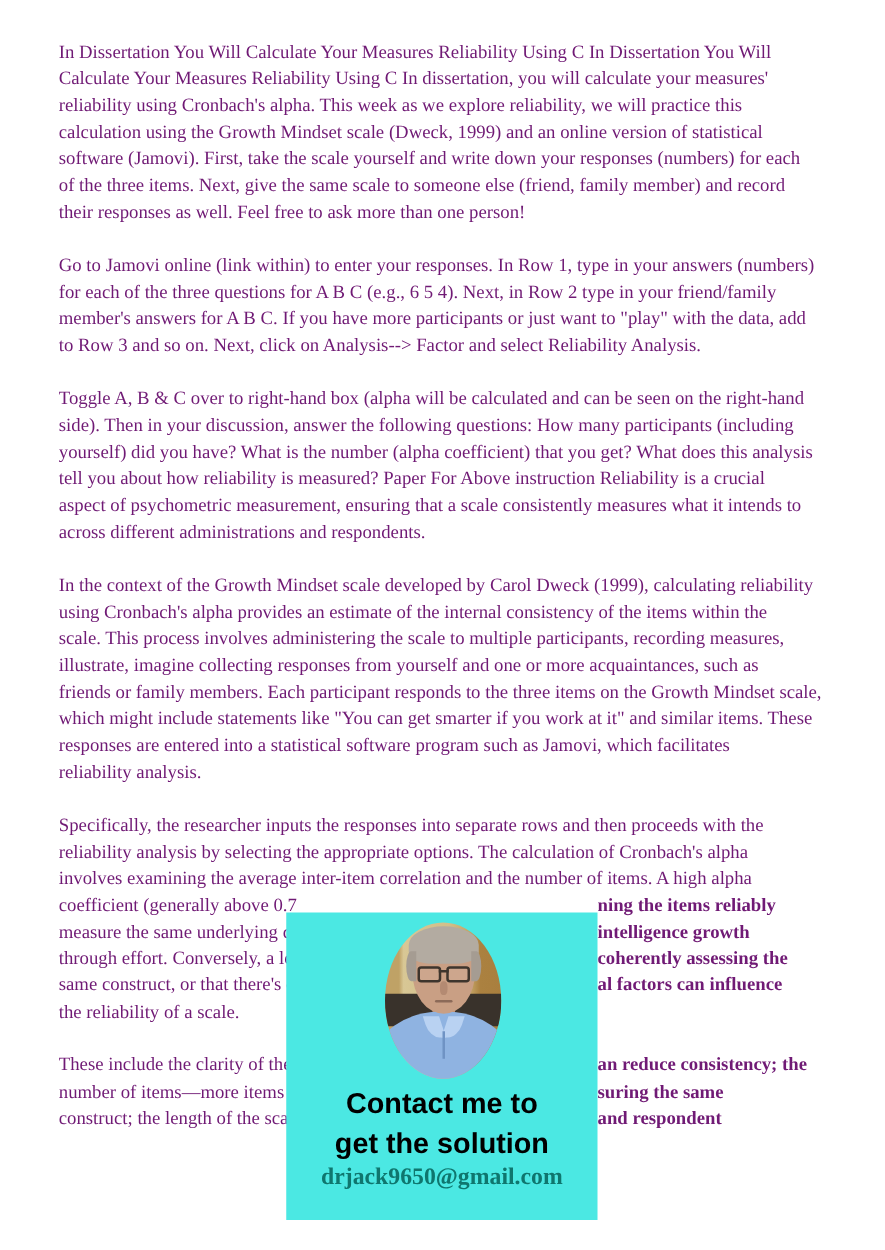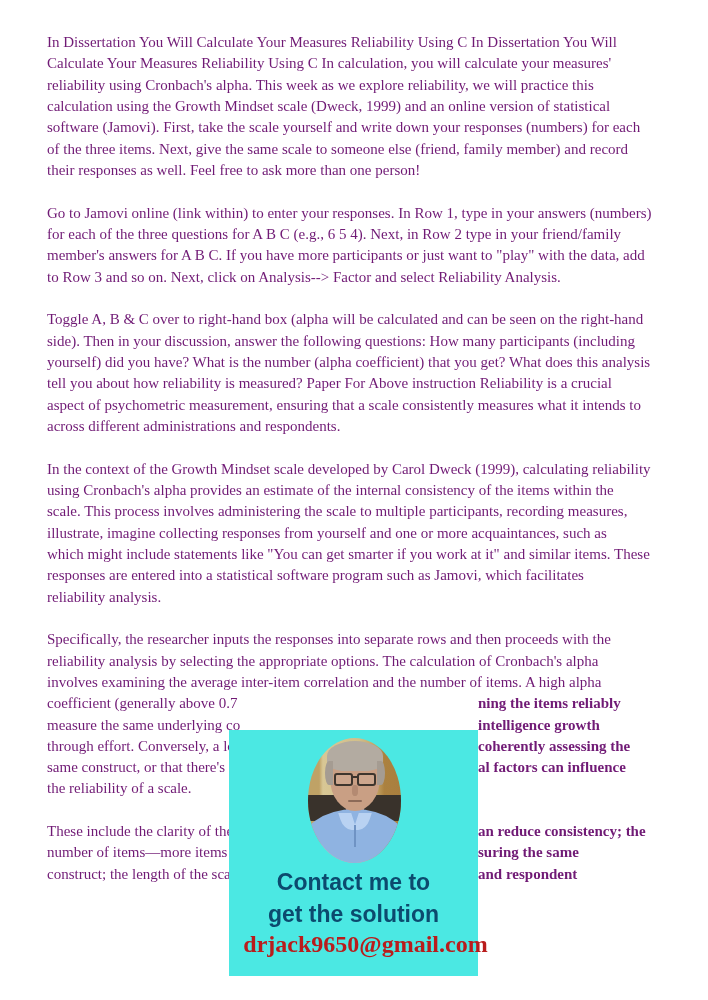--- a/index.html
+++ b/index.html
@@ -72,44 +72,44 @@
   .headline{
     position:absolute;
     left:0;
     top:136px;
     width:100%;
     text-align:center;
     font-family:"Liberation Sans", sans-serif;
     font-weight:700;
     font-size:23px;
     line-height:32px;
-    color:#0c4a6e;
+    color:#000000;
   }
   .email{
     position:absolute;
-    left:12px;
+    left:0;
     top:201px;
     width:100%;
     text-align:center;
     font-family:"Liberation Serif", serif;
     font-weight:700;
-    font-size:24px;
-    color:#b91c1c;
+    font-size:19px;
+    color:#0f766e;
   }
 </style>
 </head>
 <body>
 
 <div class="page">
 
   <div class="doc">
 
     <div class="para">
       <div class="ln"><span>In Dissertation You Will Calculate Your Measures Reliability Using C In Dissertation You Will</span></div>
-      <div class="ln"><span>Calculate Your Measures Reliability Using C In calculation, you will calculate your measures'</span></div>
+      <div class="ln"><span>Calculate Your Measures Reliability Using C In dissertation, you will calculate your measures'</span></div>
       <div class="ln"><span>reliability using Cronbach's alpha. This week as we explore reliability, we will practice this</span></div>
       <div class="ln"><span>calculation using the Growth Mindset scale (Dweck, 1999) and an online version of statistical</span></div>
       <div class="ln"><span>software (Jamovi). First, take the scale yourself and write down your responses (numbers) for each</span></div>
       <div class="ln"><span>of the three items. Next, give the same scale to someone else (friend, family member) and record</span></div>
       <div class="ln"><span>their responses as well. Feel free to ask more than one person!</span></div>
     </div>
 
     <div class="para">
       <div class="ln"><span>Go to Jamovi online (link within) to enter your responses. In Row 1, type in your answers (numbers)</span></div>
       <div class="ln"><span>for each of the three questions for A B C (e.g., 6 5 4). Next, in Row 2 type in your friend/family</span></div>
@@ -124,20 +124,21 @@
       <div class="ln"><span>tell you about how reliability is measured? Paper For Above instruction Reliability is a crucial</span></div>
       <div class="ln"><span>aspect of psychometric measurement, ensuring that a scale consistently measures what it intends to</span></div>
       <div class="ln"><span>across different administrations and respondents.</span></div>
     </div>
 
     <div class="para">
       <div class="ln"><span>In the context of the Growth Mindset scale developed by Carol Dweck (1999), calculating reliability</span></div>
       <div class="ln"><span>using Cronbach's alpha provides an estimate of the internal consistency of the items within the</span></div>
       <div class="ln"><span>scale. This process involves administering the scale to multiple participants, recording measures,</span></div>
       <div class="ln"><span>illustrate, imagine collecting responses from yourself and one or more acquaintances, such as</span></div>
+      <div class="ln"><span>friends or family members. Each participant responds to the three items on the Growth Mindset scale,</span></div>
       <div class="ln"><span>which might include statements like "You can get smarter if you work at it" and similar items. These</span></div>
       <div class="ln"><span>responses are entered into a statistical software program such as Jamovi, which facilitates</span></div>
       <div class="ln"><span>reliability analysis.</span></div>
     </div>
 
     <div class="para">
       <div class="ln"><span>Specifically, the researcher inputs the responses into separate rows and then proceeds with the</span></div>
       <div class="ln"><span>reliability analysis by selecting the appropriate options. The calculation of Cronbach's alpha</span></div>
       <div class="ln"><span>involves examining the average inter-item correlation and the number of items. A high alpha</span></div>
       <div class="ln"><span class="lf">coefficient (generally above 0.7</span><span class="rf">ning the items reliably</span></div>

